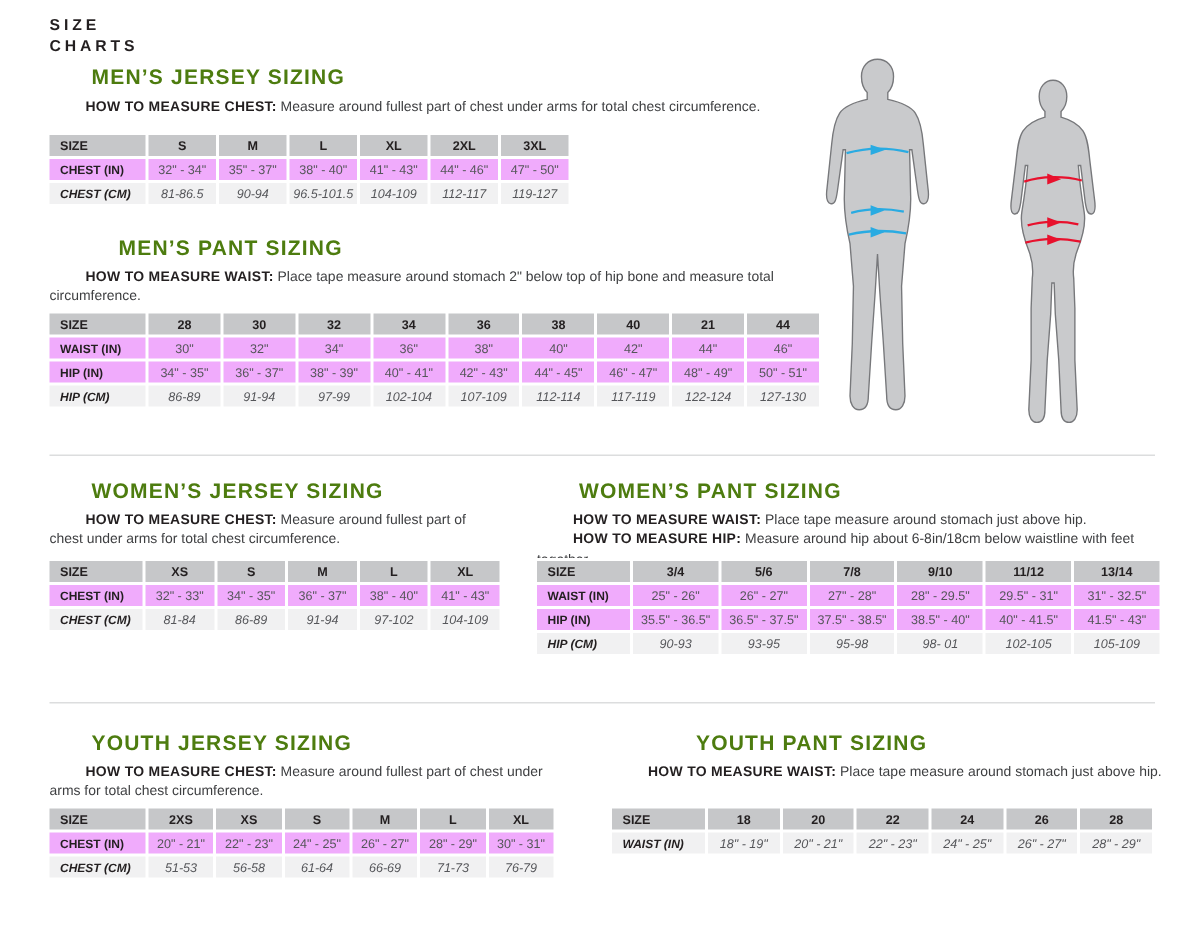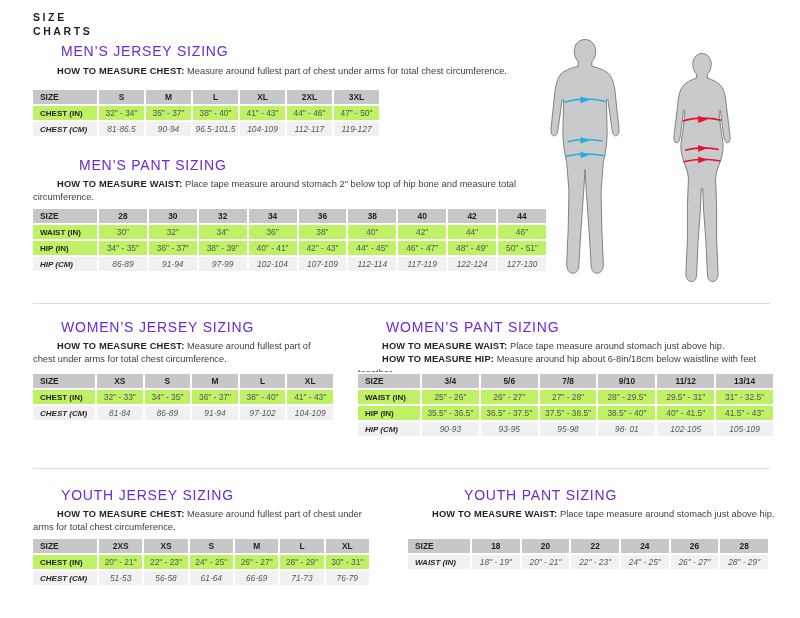--- a/index.html
+++ b/index.html
@@ -8,21 +8,21 @@
     width:800px; height:618px; position:relative; overflow:hidden;
     font-family:"Liberation Sans", sans-serif; color:#231f20;
   }
   .abs { position:absolute; }
 
   .kicker {
     left:33px; top:10px; font-size:10.5px; font-weight:bold;
     letter-spacing:2.6px; line-height:1.35; color:#231f20;
   }
   .section-title {
-    font-size:14px; font-weight:normal; letter-spacing:0.8px; color:#6d28d9;
+    font-size:14px; font-weight:bold; letter-spacing:0.8px; color:#4d7c0f;
     white-space:nowrap;
     padding-left:28px;
   }
   .note { font-size:9.3px; line-height:1.45; color:#3d3e40; }
   .note b { color:#231f20; font-weight:bold; letter-spacing:0.2px;padding-left:24px; }
 
   table.size-table {
     position:absolute; table-layout:fixed;
     border-collapse:separate; border-spacing:2px;
     background:#ffffff;
@@ -31,21 +31,21 @@
     height:14px; text-align:center; vertical-align:middle;
     font-size:8.4px; padding:1px 2px; overflow:hidden; white-space:nowrap;
   }
   table.size-table thead th {
     background:#c6c7c9; color:#231f20; font-weight:bold;
   }
   table.size-table thead th:first-child,
   table.size-table tbody th { text-align:left; padding-left:7px; }
   table.size-table tbody th { font-weight:bold; color:#231f20; font-size:8px; }
   table.size-table tbody td { color:#55565a; }
-  table.size-table tbody tr { background:#bef264; }
+  table.size-table tbody tr { background:#f0abfc; }
   table.size-table tbody tr:last-child { background:#f1f1f2;font-style:italic; }
 
   table.labelw64 thead th:first-child { width:64px; }
   table.labelw62 thead th:first-child { width:62px; }
 
   .divider { height:1px; background:#dcddde; }
 
   .figure-svg { position:absolute; }
 </style>
 </head>
@@ -103,21 +103,21 @@
     <thead>
       <tr>
         <th>SIZE</th>
         <th>28</th>
         <th>30</th>
         <th>32</th>
         <th>34</th>
         <th>36</th>
         <th>38</th>
         <th>40</th>
-        <th>42</th>
+        <th>21</th>
         <th>44</th>
       </tr>
     </thead>
     <tbody>
       <tr>
         <th>WAIST (IN)</th>
         <td>30"</td>
         <td>32"</td>
         <td>34"</td>
         <td>36"</td>

